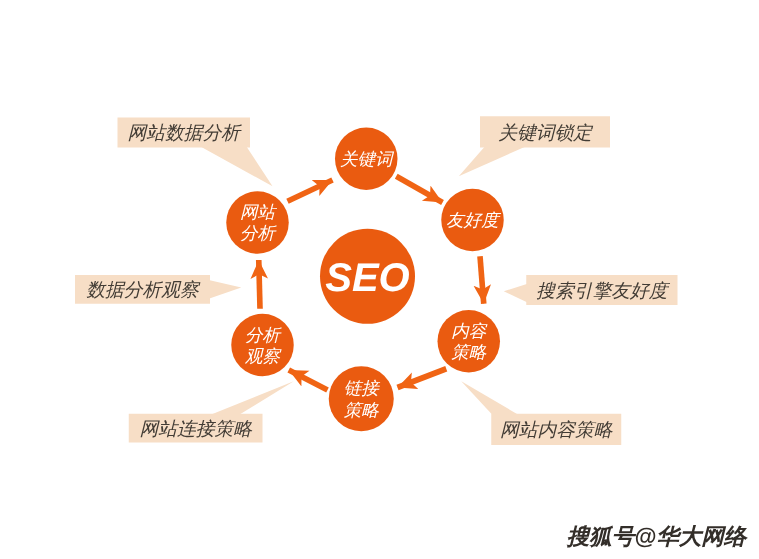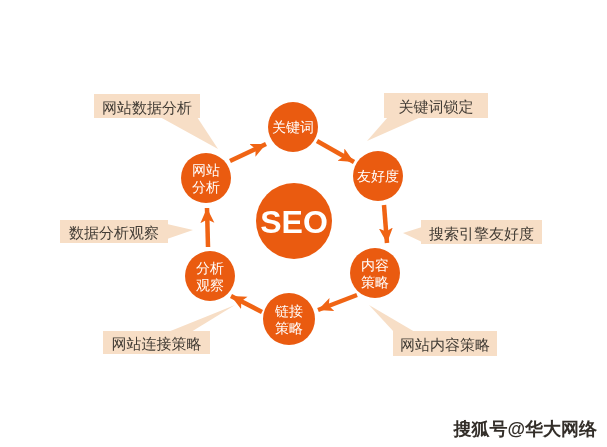--- a/index.html
+++ b/index.html
@@ -9,20 +9,21 @@
   }
   body {
     font-family: "Liberation Sans", sans-serif;
   }
   .stage {
     position: relative;
     width: 607px;
     height: 447px;
     background: #ffffff;
     overflow: hidden;
+    font-style: italic;
   }
   svg {
     display: block;
   }
   .node-label {
     font-family: "Liberation Sans", sans-serif;
     fill: #ffffff;
   }
   .callout-text {
     font-family: "Liberation Sans", sans-serif;

